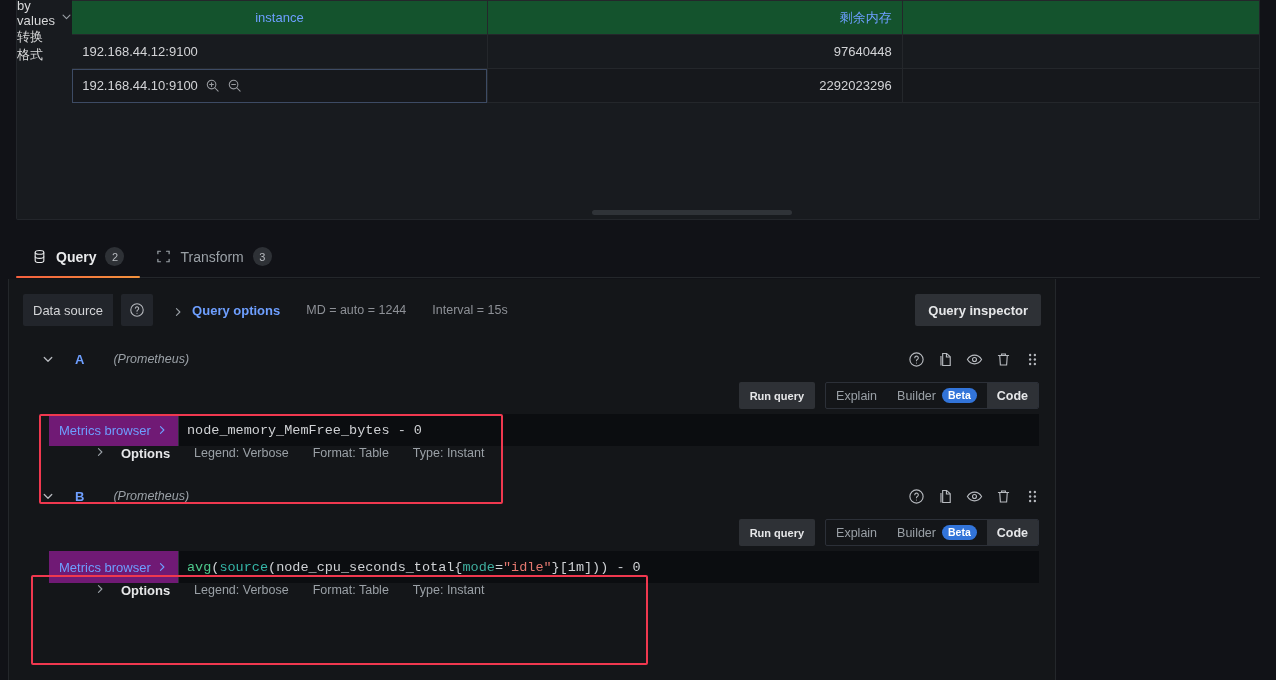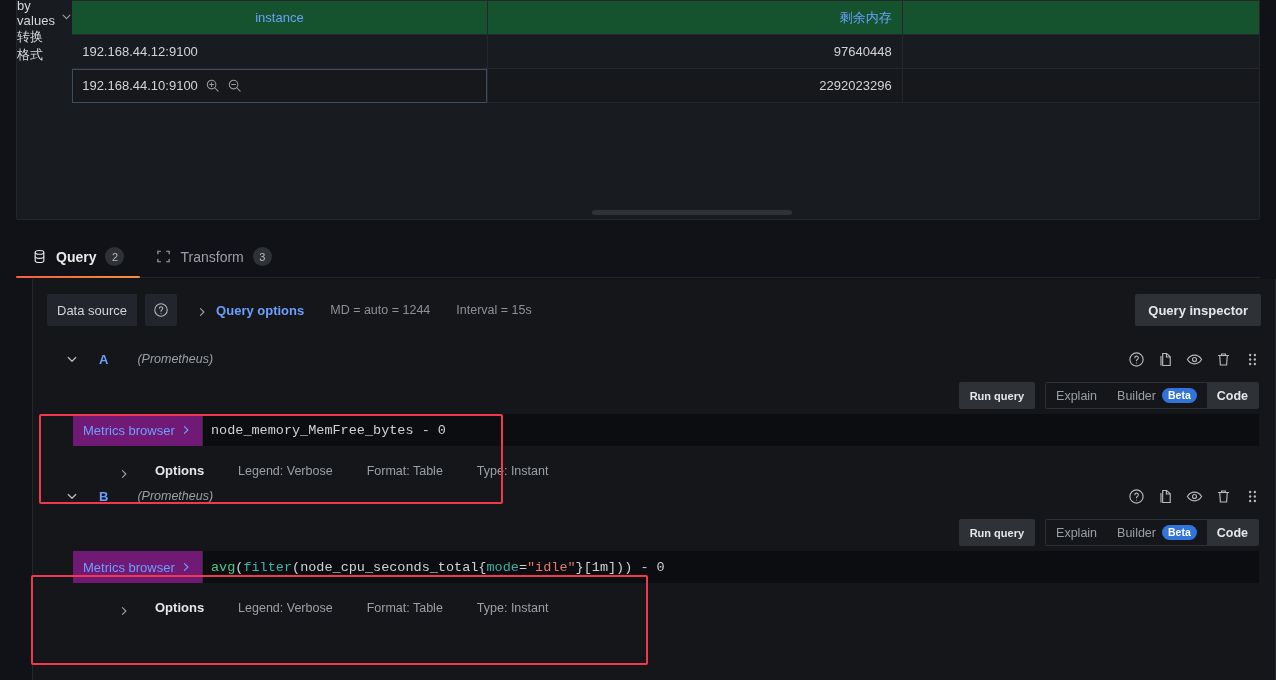--- a/index.html
+++ b/index.html
@@ -100,21 +100,21 @@
   }
   .cbadge {
     min-width: 19px; height: 19px; padding: 0 5px;
     border-radius: 11px; background: #2e3136; color: #b7babf;
     font-size: 11px; font-weight: 500;
     display: inline-flex; align-items: center; justify-content: center;
   }
 
   
   .qbody {
-    position: absolute; left: 32px; top: 279px; width: 1244px; height: 401px;
+    position: absolute; left: 8px; top: 279px; width: 1048px; height: 401px;
     background: #141619;
     border-left: 1px solid #24272b; border-right: 1px solid #24272b;
     overflow: hidden;
   }
 
   .ds-row {
     height: 62px; display: flex; align-items: center; padding: 0 14px; gap: 0px;
   }
   .lbl-chip {
     height: 32px; display: inline-flex; align-items: center; padding: 0 10px;
@@ -212,21 +212,21 @@
     color: #d3d4d7; white-space: pre;
   }
   .tok-fn { color: #4ec98c; }
   .tok-fn2 { color: #35b6a8; }
   .tok-lbl { color: #3fae9e; }
   .tok-str { color: #e4776f; }
   .tok-plain { color: #cfd1d4; }
   .tok-num { color: #cfd1d4; }
 
   .opts-line {
-    height: 32px; display: flex; align-items: flex-end; gap: 34px;
+    height: 32px; display: flex; align-items: flex-start; gap: 24px;
     padding-left: 46px; font-size: 12.5px;
   }
   .opts-line .caret2 { color: #9aa0a6; width: 10px; height:10px; display:inline-block;
     margin-right: -8px; }
   .opts-line .ol-title { color: #e6e7e9; font-weight: 700; font-size: 13px; }
   .opts-line .ol-item { color: #9aa0a6; }
 
   
   .annot {
     position: absolute; border: 2px solid #f0384f; border-radius: 2px;
@@ -509,21 +509,21 @@
         <div class="expr-line">
           <span class="mb-btn">
             <span>Metrics browser</span>
             <span>
               <svg viewBox="0 0 16 16" width="10" height="10">
                   <path d="M5.5 2.5L11 8l-5.5 5.5" fill="none" stroke="currentColor" stroke-width="1.8" stroke-linecap="round" stroke-linejoin="round"></path>
                 </svg>
             </span>
           </span>
           <span class="expr-field">
-            <span class="tok-fn">avg</span><span class="tok-plain">(</span><span class="tok-fn2">filter</span><span class="tok-plain">(node_cpu_seconds_total{</span><span class="tok-lbl">mode</span><span class="tok-plain">=</span><span class="tok-str">"idle"</span><span class="tok-plain">}[1m])) - </span><span class="tok-num">0</span>
+            <span class="tok-fn">avg</span><span class="tok-plain">(</span><span class="tok-fn2">source</span><span class="tok-plain">(node_cpu_seconds_total{</span><span class="tok-lbl">mode</span><span class="tok-plain">=</span><span class="tok-str">"idle"</span><span class="tok-plain">}[1m])) - </span><span class="tok-num">0</span>
           </span>
         </div>
         <div class="opts-line">
           <span class="caret2">
             <svg viewBox="0 0 16 16" width="10" height="10">
                 <path d="M5.5 2.5L11 8l-5.5 5.5" fill="none" stroke="currentColor" stroke-width="1.8" stroke-linecap="round" stroke-linejoin="round"></path>
               </svg>
           </span>
           <span class="ol-title">Options</span>
           <span class="ol-item">Legend: Verbose</span>

